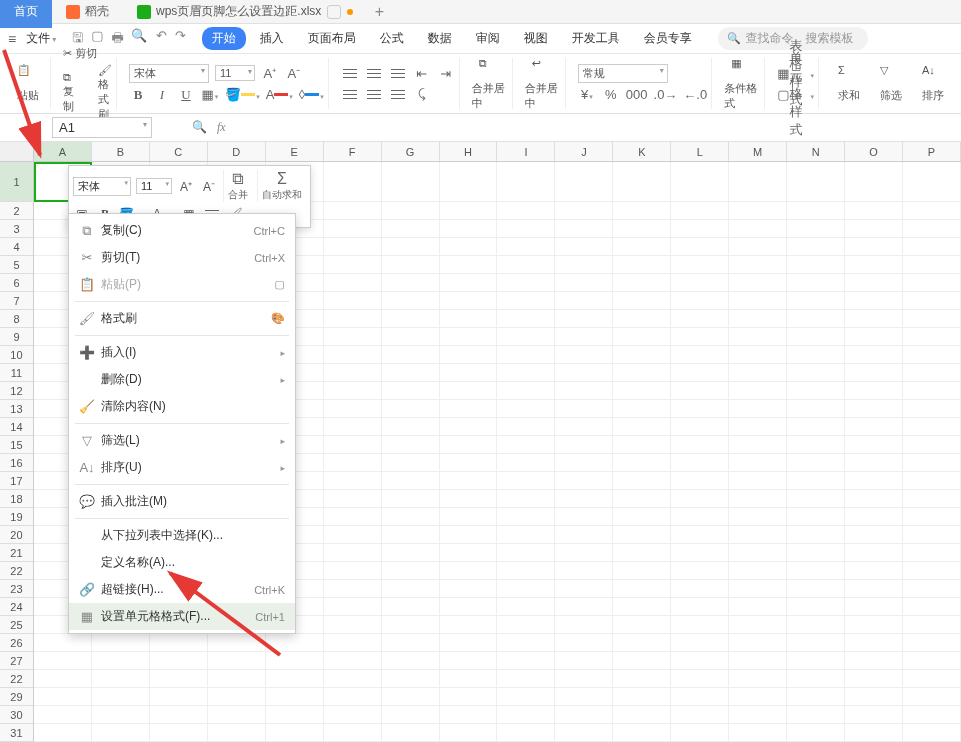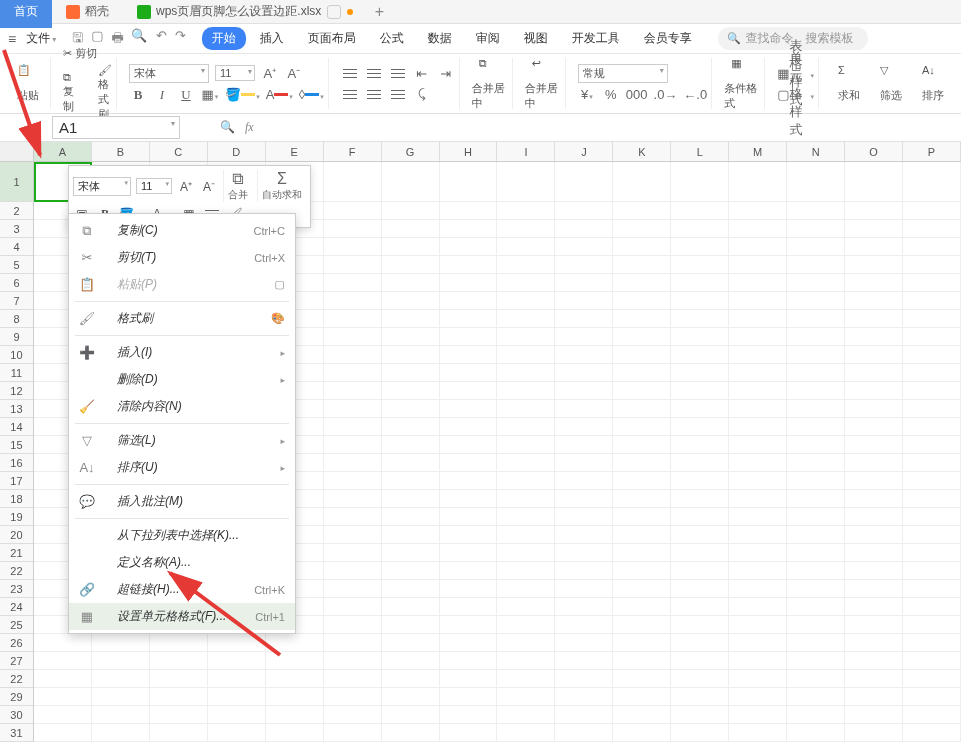--- a/index.html
+++ b/index.html
@@ -50,21 +50,21 @@
 .color-swatch { width: 14px; height: 3px; display: inline-block; vertical-align: bottom; }
 .color-swatch.yellow { background: #ffd54f; }
 .color-swatch.red { background: #e53935; }
 .color-swatch.blue { background: #1e88e5; }
 .align-icon { display: inline-block; width: 14px; height: 12px; position: relative; }
 .align-icon::before, .align-icon::after { content: ""; position: absolute; left: 0; right: 0; height: 1px; background: #666; }
 .align-icon::before { top: 2px; } .align-icon::after { top: 6px; box-shadow: 0 4px 0 #666; }
 
 
 .formula-row { height: 28px; display: flex; align-items: center; border-bottom: 1px solid #e0e0e0; }
-.name-box { width: 128px; margin-left: 52px; border: 1px solid #ccc; padding: 2px 6px; font-size: 15px; position: relative; background: #fff; }
+.name-box { width: 100px; margin-left: 52px; border: 1px solid #ccc; padding: 2px 6px; font-size: 13px; position: relative; background: #fff; }
 .name-box::after { content: "▾"; position: absolute; right: 4px; font-size: 8px; color: #999; }
 .fx-icons { margin-left: 40px; display: flex; gap: 10px; color: #888; font-size: 12px; }
 .fx-label { font-style: italic; font-family: serif; }
 
 
 .sheet { position: relative; }
 .col-headers { display: flex; height: 20px; background: #f8f8f8; border-bottom: 1px solid #ccc; }
 .corner { width: 34px; border-right: 1px solid #ccc; background: #f0f0f0; }
 .col-h { width: 58px; border-right: 1px solid #ddd; text-align: center; font-size: 11px; color: #555; line-height: 20px; }
 .col-h.sel { background: #d8e8d8; }
@@ -89,21 +89,21 @@
 .mini-btn { min-width: 18px; height: 18px; display: inline-flex; align-items: center; justify-content: center; font-size: 12px; color: #555; cursor: pointer; }
 .mini-group { display: flex; flex-direction: column; align-items: center; font-size: 10px; color: #666; padding: 0 4px; border-left: 1px solid #eee; }
 .mini-group .mg-icon { font-size: 16px; }
 
 
 .context-menu { position: absolute; left: 68px; top: 213px; width: 228px; background: #fff; border: 1px solid #ccc; box-shadow: 0 3px 10px rgba(0,0,0,0.2); z-index: 25; padding: 3px 0; }
 .menu-item { display: flex; align-items: center; padding: 5px 10px 5px 8px; font-size: 12px; color: #333; cursor: pointer; }
 .menu-item:hover, .menu-item.hover { background: #e8f0e8; }
 .menu-item.disabled { color: #aaa; }
 .menu-icon { width: 20px; text-align: center; color: #888; font-size: 13px; }
-.menu-label { flex: 1; margin-left: 20px; font-style: italic; }
+.menu-label { flex: 1; margin-left: 4px; }
 .menu-shortcut { color: #888; font-size: 11px; margin-left: 9px; }
 .menu-arrow { color: #999; font-size: 9px; }
 .menu-sep { height: 1px; background: #e5e5e5; margin: 3px 6px; }
 
 
 .arrow-svg { position: absolute; pointer-events: none; z-index: 30; }
 
 </style>
 </head>
 <body>

